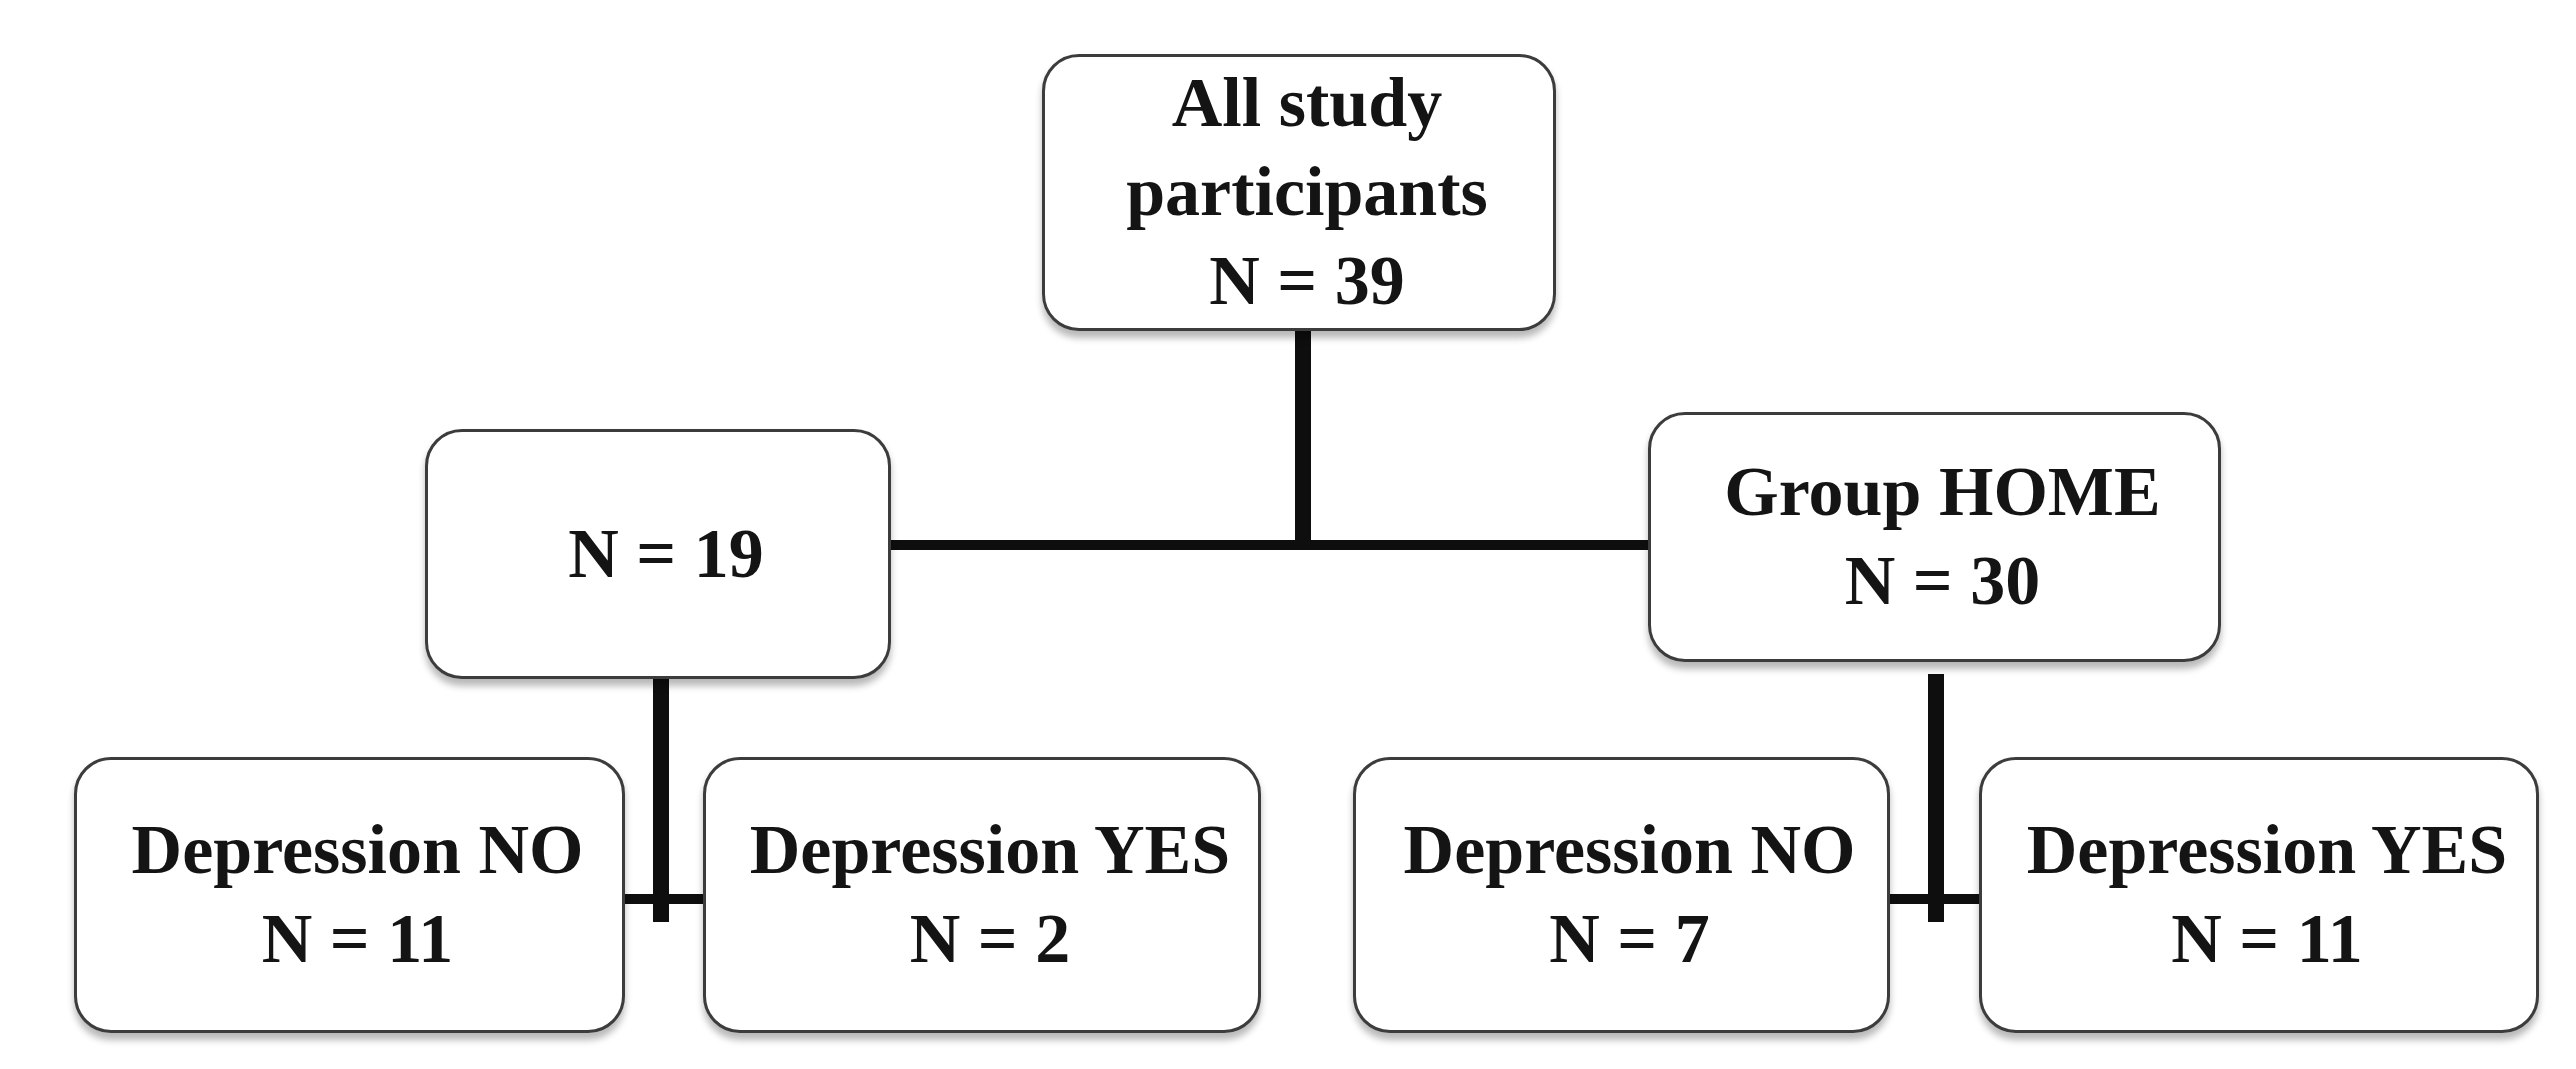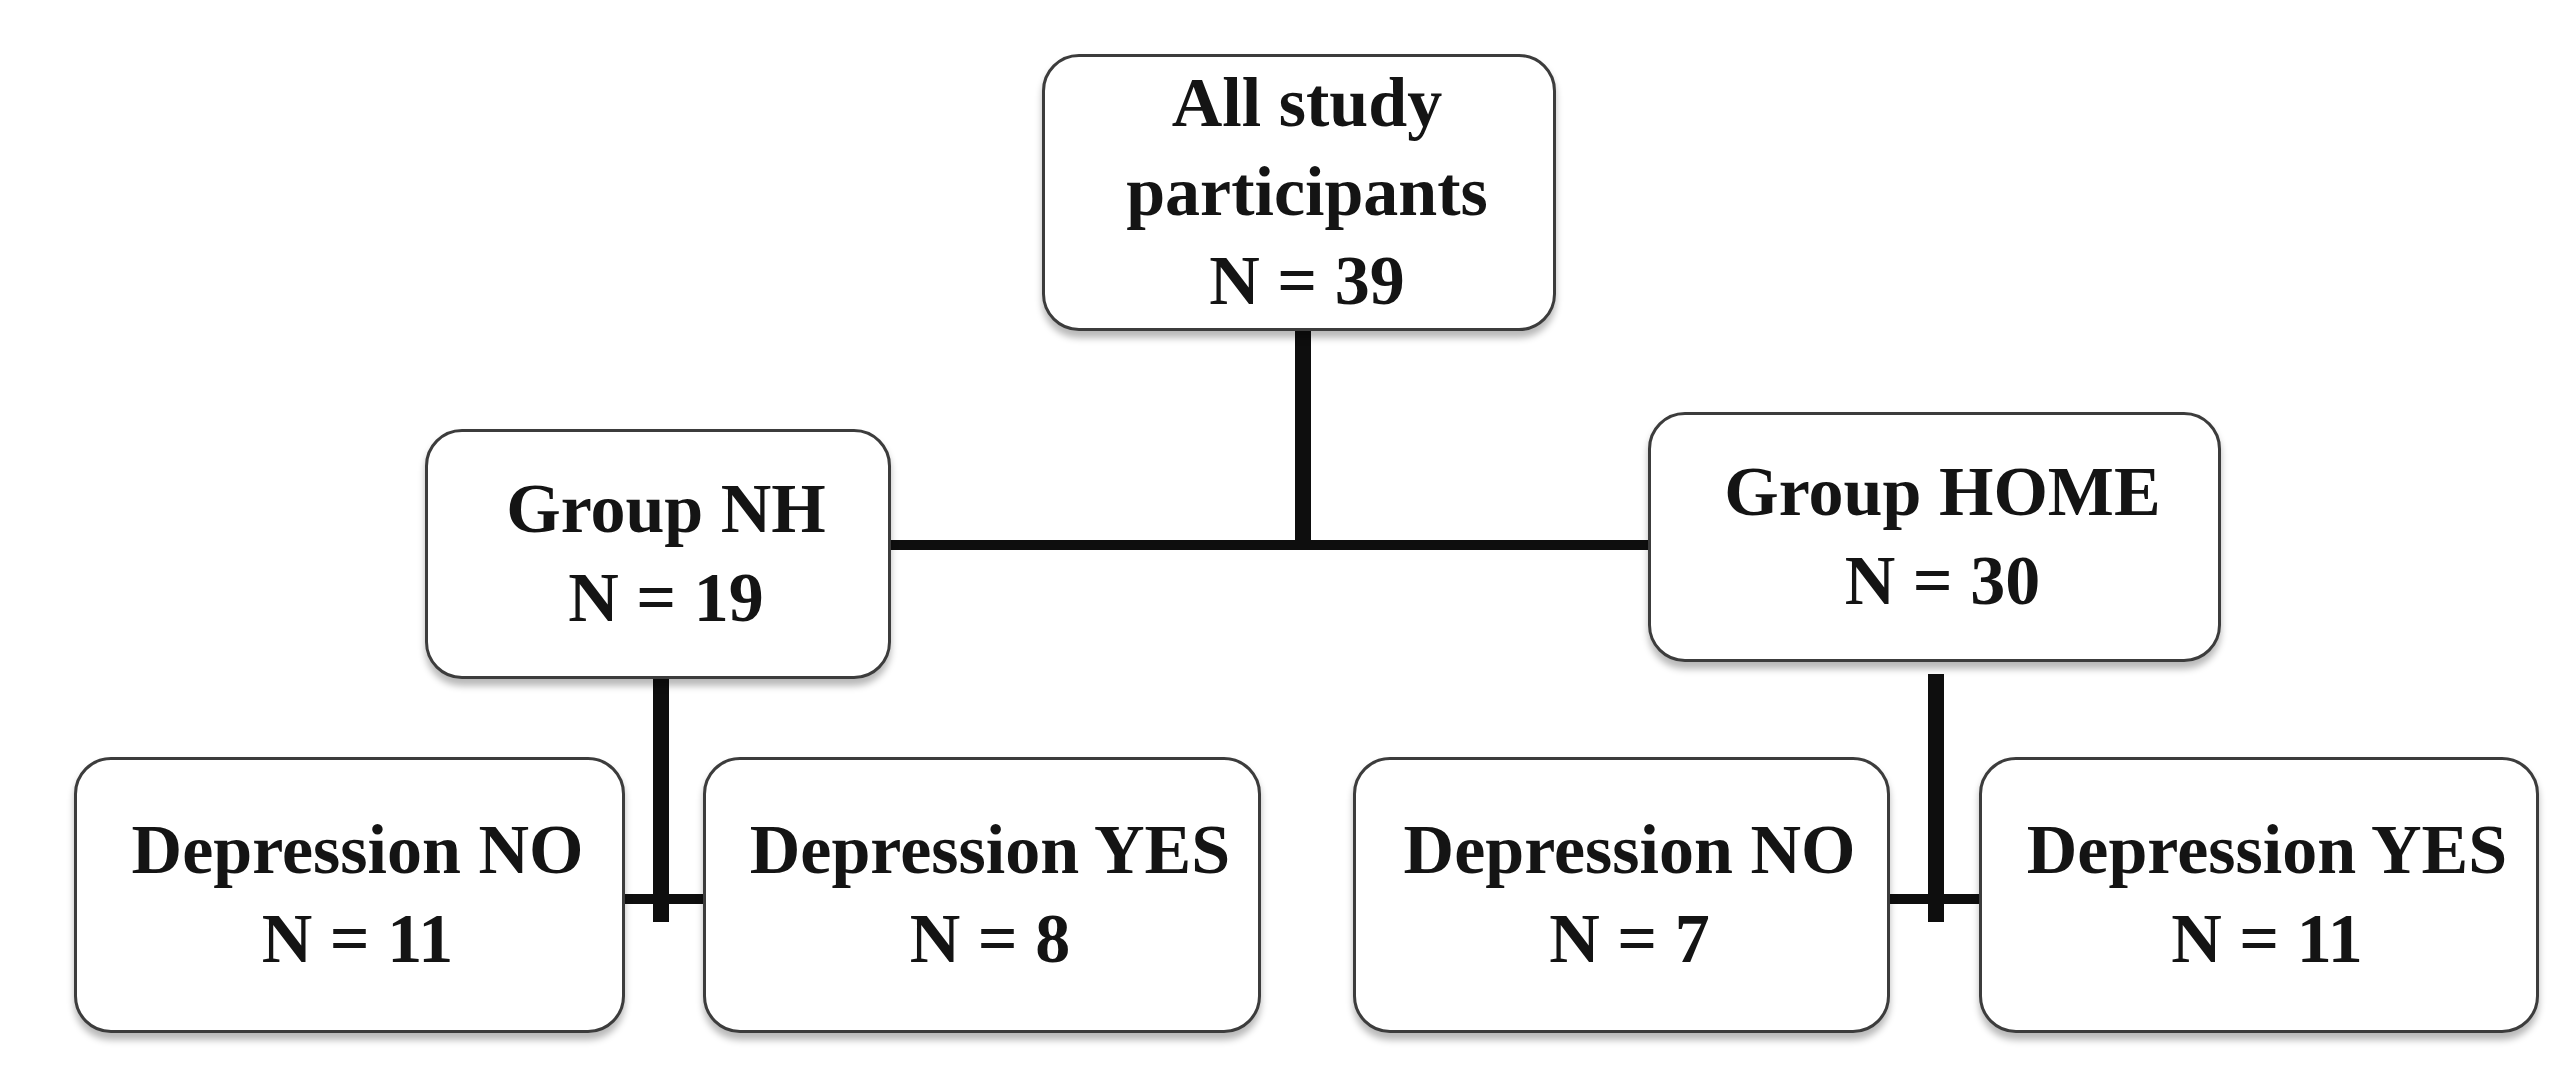--- a/index.html
+++ b/index.html
@@ -65,37 +65,36 @@
   <div class="line line-nh-h"></div>
   <div class="line line-home-v"></div>
   <div class="line line-home-h"></div>
 
   <div class="node box-all">
     <span class="label">All study participants</span>
     <span class="count">N = 39</span>
   </div>
 
   <div class="node box-group-nh">
-    <span class="label">Group NH</span>
     <span class="count">N = 19</span>
   </div>
 
   <div class="node box-group-home">
     <span class="label">Group HOME</span>
     <span class="count">N = 30</span>
   </div>
 
   <div class="node box-dep-no-nh">
     <span class="label">Depression NO</span>
     <span class="count">N = 11</span>
   </div>
 
   <div class="node box-dep-yes-nh">
     <span class="label">Depression YES</span>
-    <span class="count">N = 8</span>
+    <span class="count">N = 2</span>
   </div>
 
   <div class="node box-dep-no-home">
     <span class="label">Depression NO</span>
     <span class="count">N = 7</span>
   </div>
 
   <div class="node box-dep-yes-home">
     <span class="label">Depression YES</span>
     <span class="count">N = 11</span>

